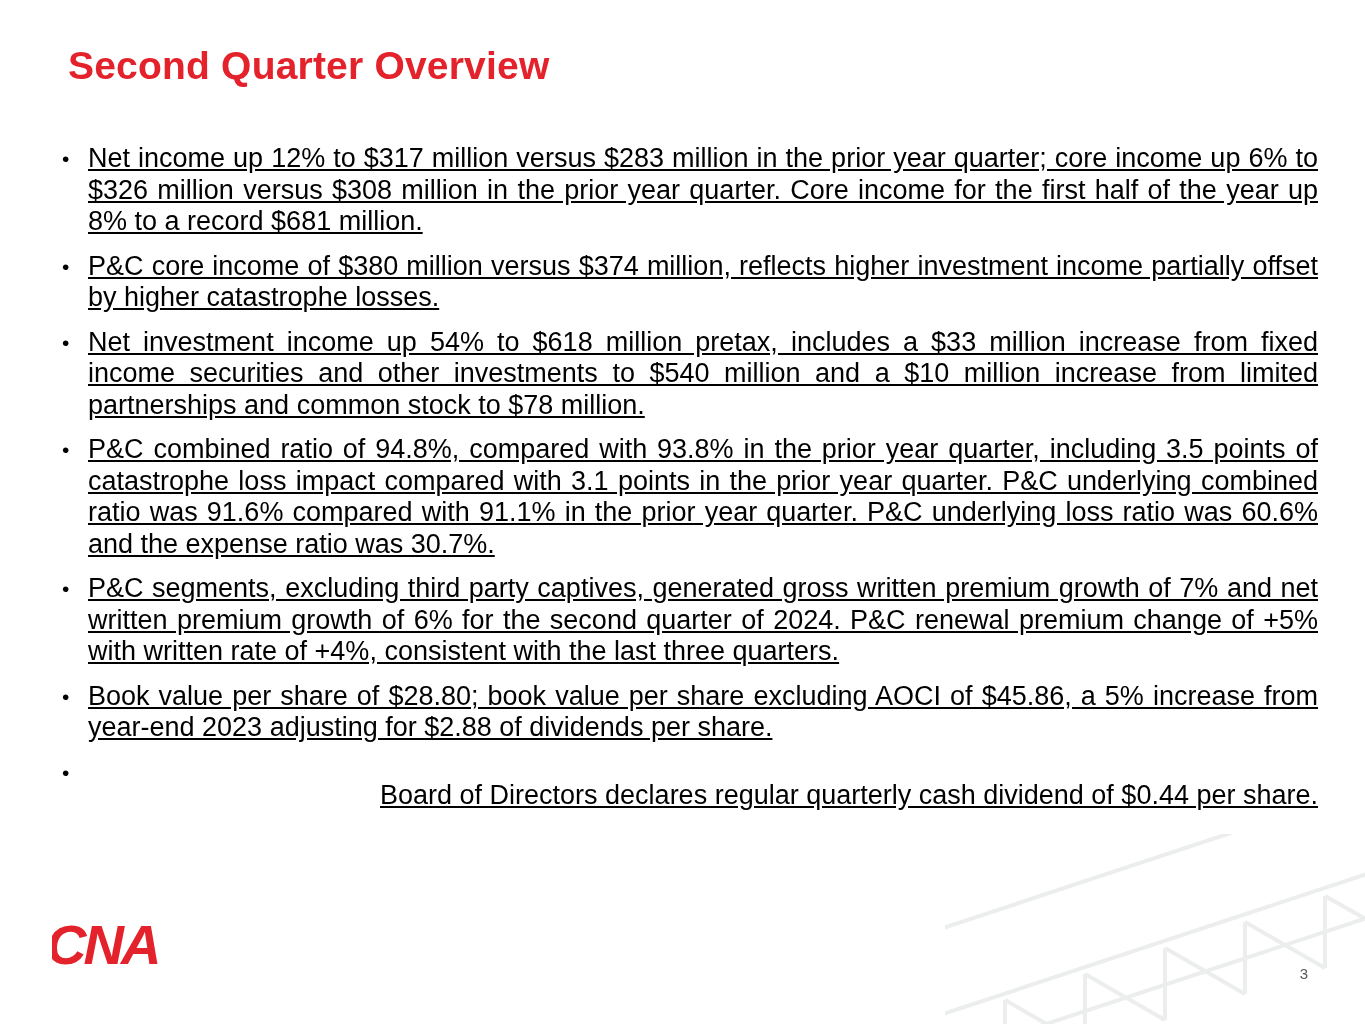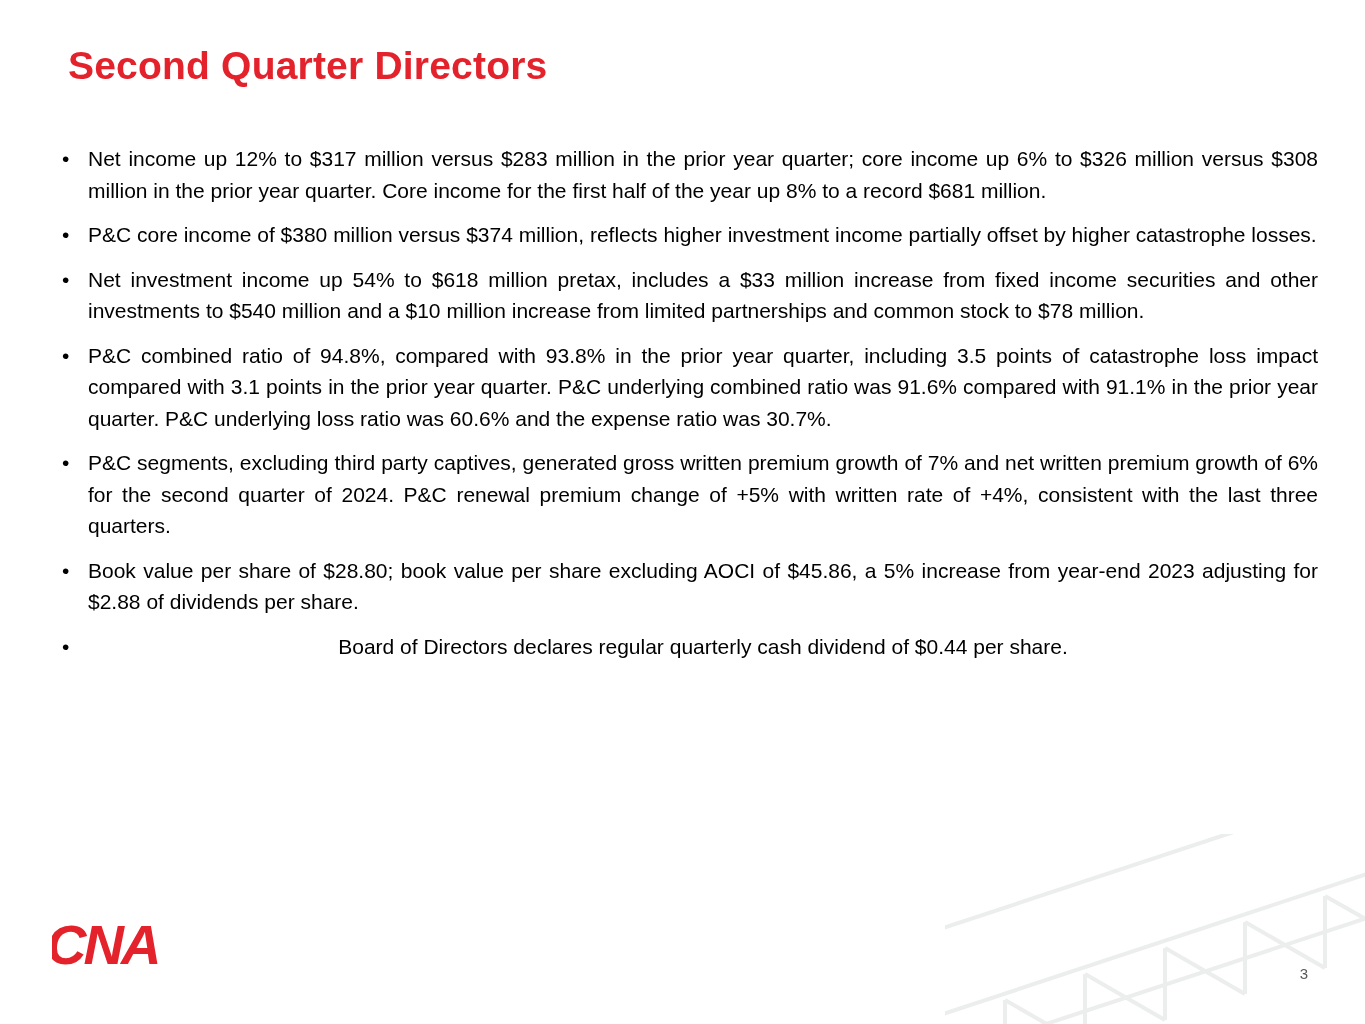--- a/index.html
+++ b/index.html
@@ -68,29 +68,31 @@
     font-size: 21px;
     line-height: 31.5px;
     color: #000000;
     text-align: left;
     padding-left: 6px;
     box-sizing: border-box;
   }
 
   .bullet-text {
     flex: 1 1 auto;
-    font-size: 21px;
+    font-size: 27px;
     line-height: 31.5px;
     color: #000000;
     text-align: justify;
     text-justify: inter-word;
     hyphens: none;
+    text-decoration: underline;
   }
   .bullet-text.no-justify {
-    text-align: center;
+    text-align: right;
+    margin-top: 23px;
   }
 
   
   .logo {
     position: absolute;
     left: 52px;
     bottom: 48px;
     z-index: 3;
   }
   .logo svg { display: block; }
@@ -121,21 +123,21 @@
       <line x1="380" y1="62" x2="440" y2="96"></line>
       <line x1="60" y1="166" x2="60" y2="230"></line>
       <line x1="140" y1="140" x2="140" y2="212"></line>
       <line x1="220" y1="114" x2="220" y2="186"></line>
       <line x1="300" y1="88" x2="300" y2="160"></line>
       <line x1="380" y1="62" x2="380" y2="134"></line>
       <line x1="-20" y1="100" x2="440" y2="-52"></line>
     </g>
   </svg>
 
-  <div class="slide-title">Second Quarter Directors</div>
+  <div class="slide-title">Second Quarter Overview</div>
 
   <div class="body">
 
     <div class="bullet-row">
       <div class="bullet-marker">•</div>
       <div class="bullet-text">Net income up 12% to $317 million versus $283 million in the prior year quarter; core income up 6% to $326 million versus $308 million in the prior year quarter. Core income for the first half of the year up 8% to a record $681 million.</div>
     </div>
 
     <div class="bullet-row">
       <div class="bullet-marker">•</div>

